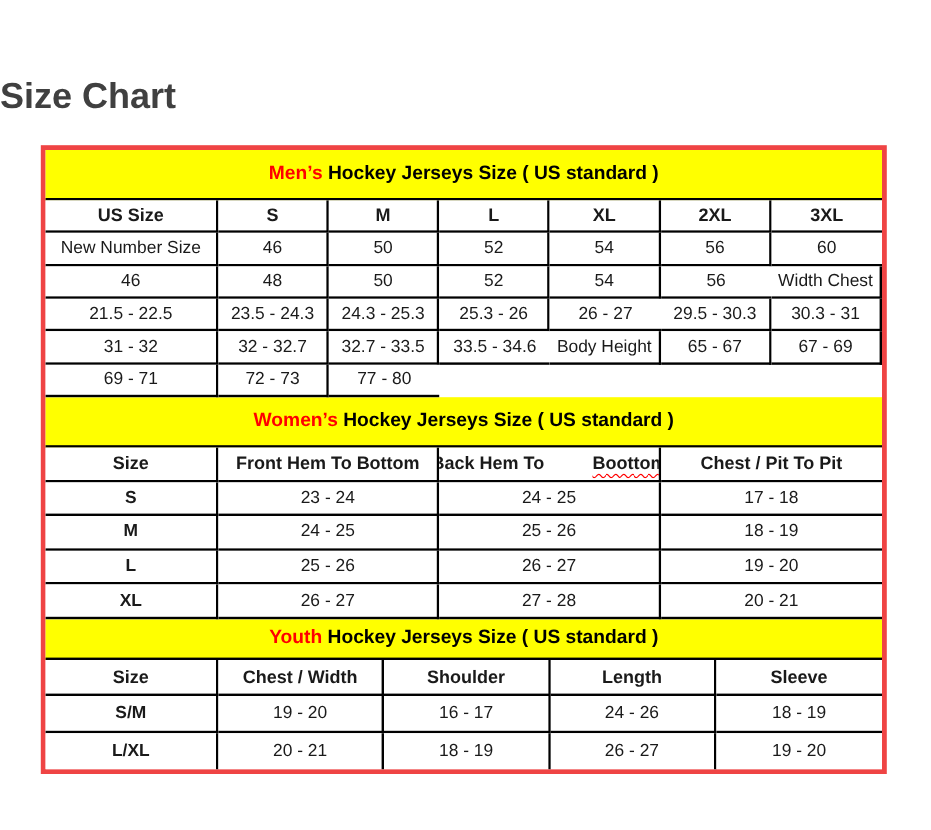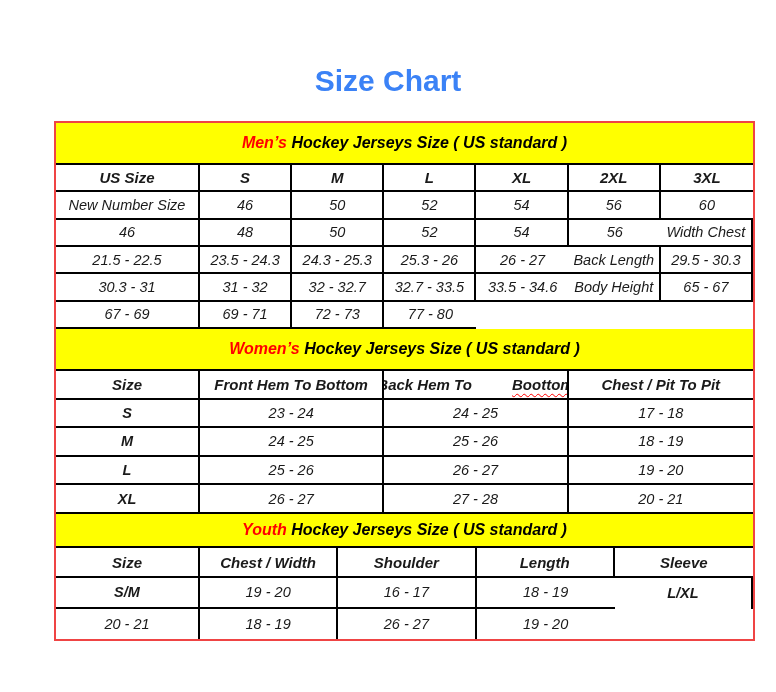--- a/index.html
+++ b/index.html
@@ -7,33 +7,31 @@
     width: 776px; height: 692px;
     background: #ffffff;
     position: relative;
     overflow: hidden;
     font-family: "Liberation Sans", sans-serif;
     color: #1a1a1a;
   }
   .page-title {
     position: absolute;
     top: 64px; left: 0; width: 776px;
-    text-align: center;
     font-size: 30px;
     font-weight: bold;
-    color: #3b82f6;
+    color: #404040;
     margin: 0;
   }
   .chart {
     position: absolute;
-    left: 54px; top: 121px;
+    left: 34px; top: 121px;
     width: 697px;
-    border: 2px solid #ef4444;
+    border: 4px solid #ef4444;
     background: #fff;
-    font-style: italic;
   }
   .banner {
     background: #ffff00;
     border-bottom: 2px solid #000;
     display: flex;
     align-items: center;
     justify-content: center;
     font-weight: bold;
     font-size: 16px;
     color: #000;
@@ -107,21 +105,20 @@
     <div class="cell">54</div>
     <div class="cell lc">56</div>
 
     <div class="cell">Width Chest</div>
     <div class="cell">21.5 - 22.5</div>
     <div class="cell">23.5 - 24.3</div>
     <div class="cell">24.3 - 25.3</div>
     <div class="cell">25.3 - 26</div>
     <div class="cell lc">26 - 27</div>
 
-    <div class="cell">Back Length</div>
     <div class="cell">29.5 - 30.3</div>
     <div class="cell">30.3 - 31</div>
     <div class="cell">31 - 32</div>
     <div class="cell">32 - 32.7</div>
     <div class="cell">32.7 - 33.5</div>
     <div class="cell lc">33.5 - 34.6</div>
 
     <div class="cell">Body Height</div>
     <div class="cell">65 - 67</div>
     <div class="cell">67 - 69</div>
@@ -177,20 +174,21 @@
   <div class="grid youth-grid">
     <div class="cell hdr">Size</div>
     <div class="cell hdr">Chest / Width</div>
     <div class="cell hdr">Shoulder</div>
     <div class="cell hdr">Length</div>
     <div class="cell hdr lc">Sleeve</div>
 
     <div class="cell bold">S/M</div>
     <div class="cell">19 - 20</div>
     <div class="cell">16 - 17</div>
+    <div class="cell">24 - 26</div>
     <div class="cell lc">18 - 19</div>
 
     <div class="cell bold lr">L/XL</div>
     <div class="cell lr">20 - 21</div>
     <div class="cell lr">18 - 19</div>
     <div class="cell lr">26 - 27</div>
     <div class="cell lc lr">19 - 20</div>
   </div>
 
 </div>

